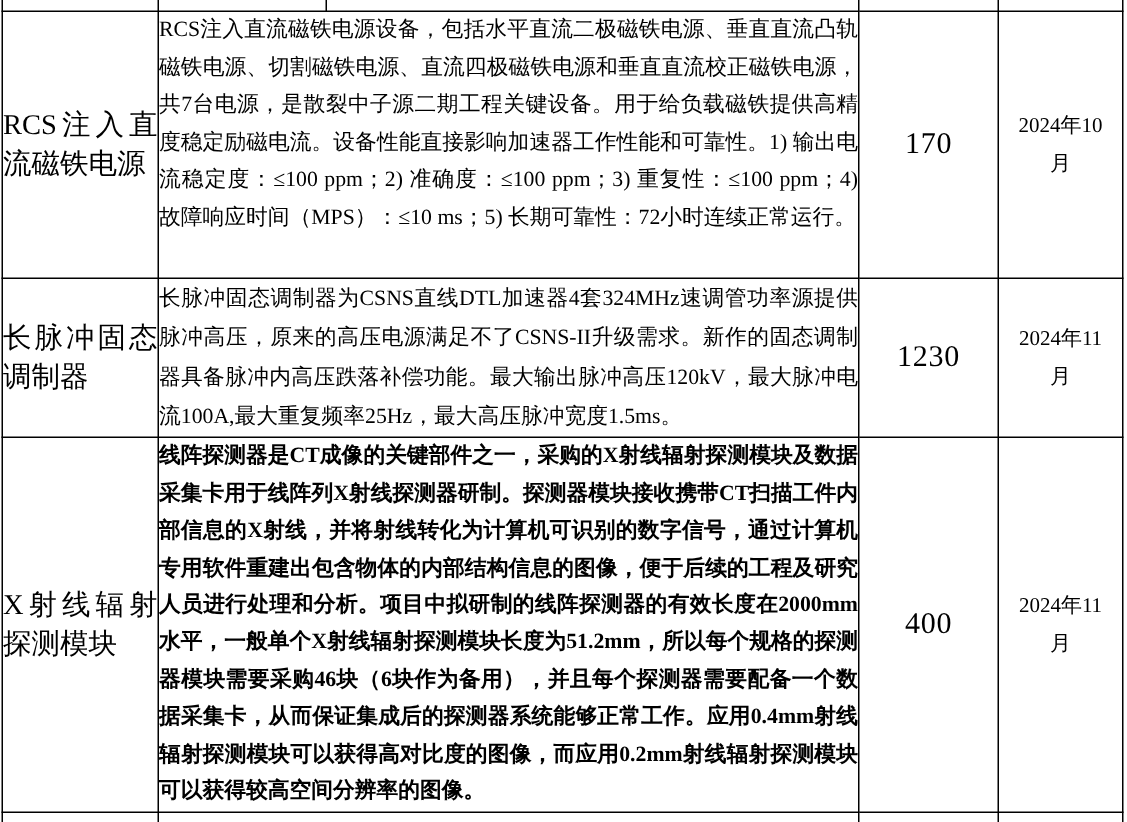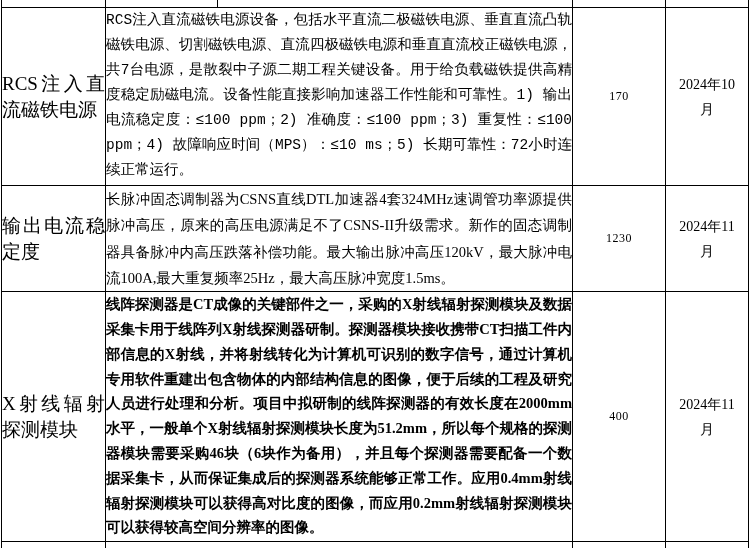--- a/index.html
+++ b/index.html
@@ -36,27 +36,27 @@
     line-height:26px;
     padding:0 7px;
   }
   td.desc-cell{
     vertical-align:top;
     text-align:justify;
     text-justify:inter-character;
     padding:4px 7px 0 8px;
     font-size:14.5px;
   }
-  tr.row-1 td.desc-cell{line-height:25px;font-family:Liberation Mono, monospace;}
+  tr.row-1 td.desc-cell{line-height:25px;}
   tr.row-2 td.desc-cell{line-height:26.3px;}
   tr.row-3 td.desc-cell{line-height:24.8px;font-weight:bold;}
   td.amount-cell{
     text-align:center;
     vertical-align:middle;
-    font-size:12px;
+    font-size:20px;
     letter-spacing:.5px;
   }
   td.date-cell{
     text-align:center;
     vertical-align:middle;
     font-size:14px;
     line-height:25px;
   }
   .date-inner{width:58px;margin:4px auto;text-align:center;}
 </style>
@@ -82,21 +82,21 @@
     </tr>
     <tr class="row-1">
       <td class="name-cell">RCS注入直流磁铁电源</td>
       <td class="desc-cell" colspan="2">RCS注入直流磁铁电源设备，包括水平直流二极磁铁电源、垂直直流凸轨磁铁电源、切割磁铁电源、直流四极磁铁电源和垂直直流校正磁铁电源，共7台电源，是散裂中子源二期工程关键设备。用于给负载磁铁提供高精度稳定励磁电流。设备性能直接影响加速器工作性能和可靠性。1) 输出电流稳定度：≤100 ppm；2) 准确度：≤100 ppm；3) 重复性：≤100 ppm；4) 故障响应时间（MPS）：≤10 ms；5) 长期可靠性：72小时连续正常运行。</td>
       <td class="amount-cell">170</td>
       <td class="date-cell">
         <div class="date-inner">2024年10月</div>
       </td>
     </tr>
     <tr class="row-2">
-      <td class="name-cell">输出电流稳定度</td>
+      <td class="name-cell">长脉冲固态调制器</td>
       <td class="desc-cell" colspan="2">长脉冲固态调制器为CSNS直线DTL加速器4套324MHz速调管功率源提供脉冲高压，原来的高压电源满足不了CSNS-II升级需求。新作的固态调制器具备脉冲内高压跌落补偿功能。最大输出脉冲高压120kV，最大脉冲电流100A,最大重复频率25Hz，最大高压脉冲宽度1.5ms。</td>
       <td class="amount-cell">1230</td>
       <td class="date-cell">
         <div class="date-inner">2024年11月</div>
       </td>
     </tr>
     <tr class="row-3">
       <td class="name-cell">X射线辐射探测模块</td>
       <td class="desc-cell" colspan="2">线阵探测器是CT成像的关键部件之一，采购的X射线辐射探测模块及数据采集卡用于线阵列X射线探测器研制。探测器模块接收携带CT扫描工件内部信息的X射线，并将射线转化为计算机可识别的数字信号，通过计算机专用软件重建出包含物体的内部结构信息的图像，便于后续的工程及研究人员进行处理和分析。项目中拟研制的线阵探测器的有效长度在2000mm水平，一般单个X射线辐射探测模块长度为51.2mm，所以每个规格的探测器模块需要采购46块（6块作为备用），并且每个探测器需要配备一个数据采集卡，从而保证集成后的探测器系统能够正常工作。应用0.4mm射线辐射探测模块可以获得高对比度的图像，而应用0.2mm射线辐射探测模块可以获得较高空间分辨率的图像。</td>
       <td class="amount-cell">400</td>

